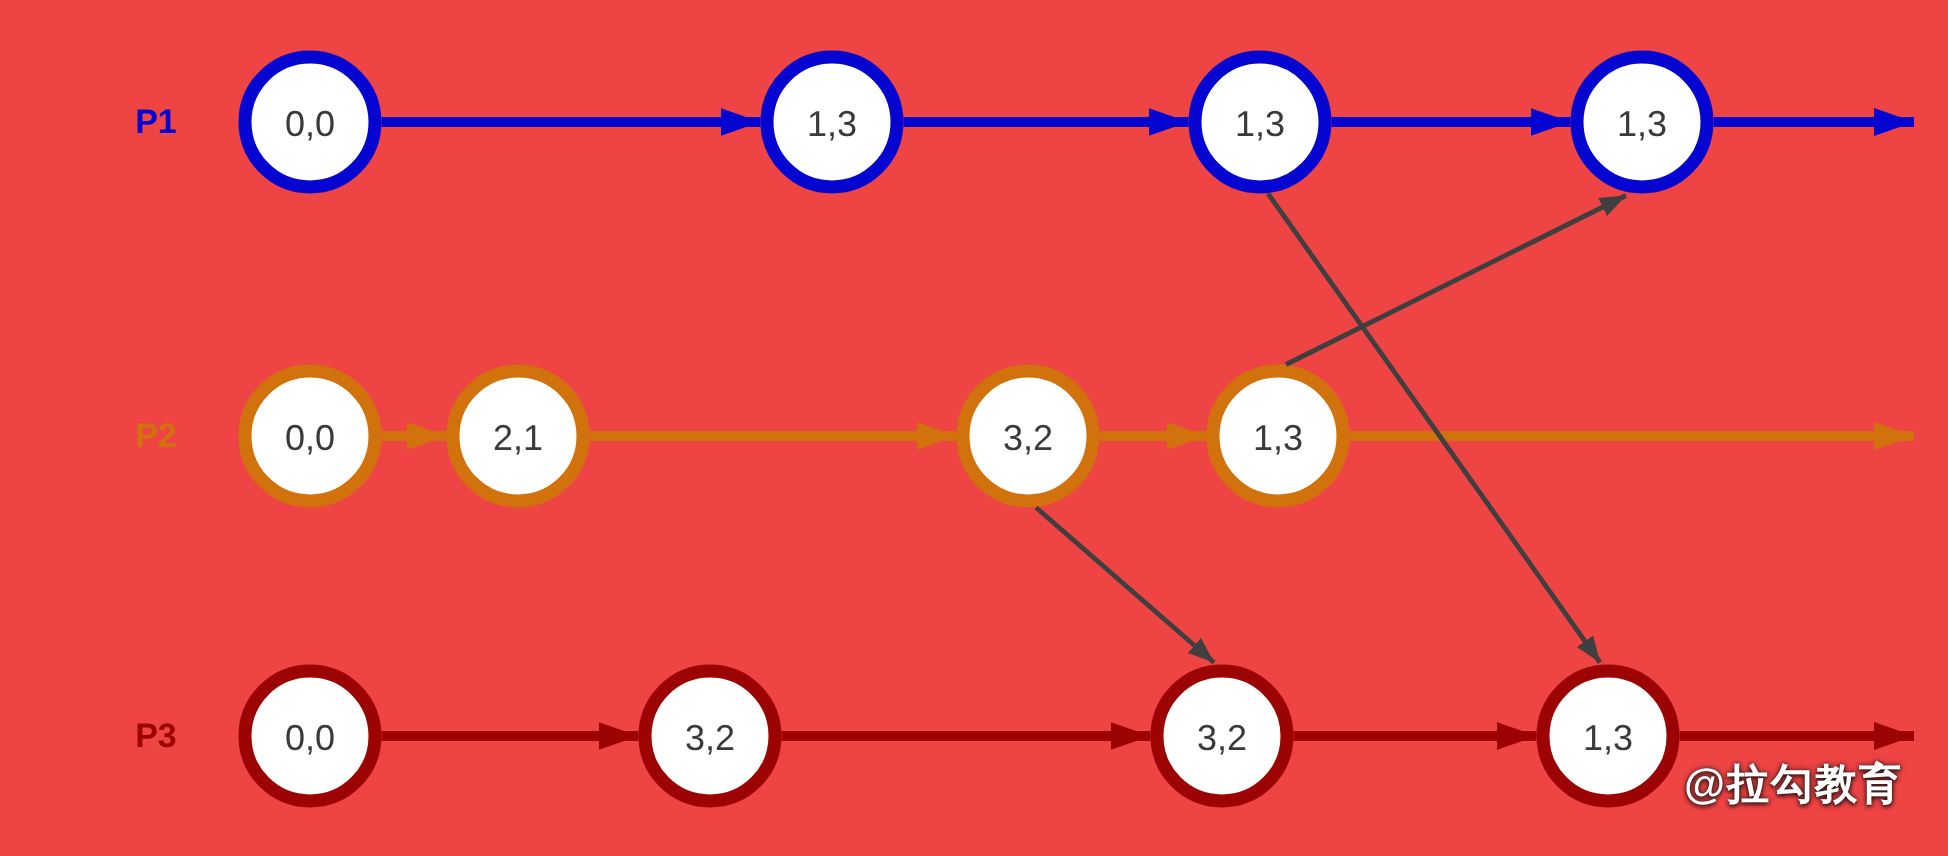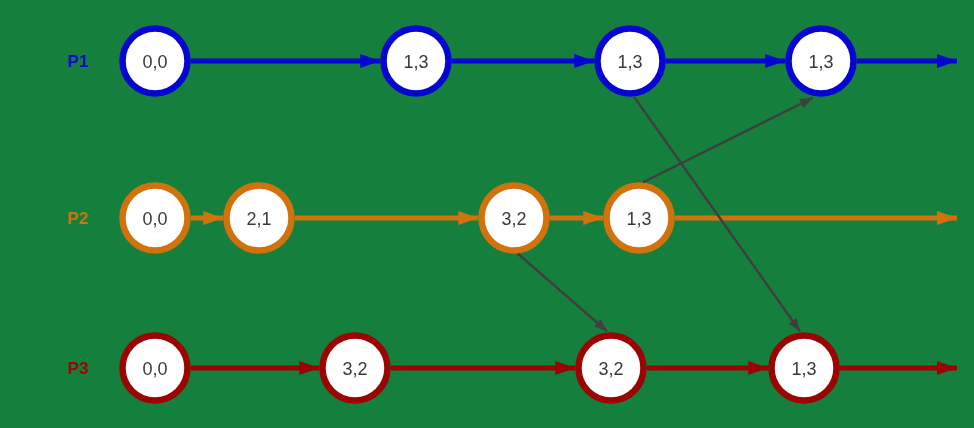--- a/index.html
+++ b/index.html
@@ -5,21 +5,21 @@
   html, body {
     margin: 0;
     padding: 0;
     background: #ffffff;
     font-family: "Liberation Sans", sans-serif;
   }
   .stage {
     position: relative;
     width: 974px;
     height: 428px;
-    background: #15803d;
+    background: #ef4444;
     overflow: hidden;
   }
   svg text {
     font-family: "Liberation Sans", sans-serif;
   }
   .watermark {
     position: absolute;
     left: 842px;
     top: 378px;
     font-size: 21px;
@@ -125,13 +125,14 @@
           <circle cx="804" cy="368" r="32.5" fill="#FFFFFF" stroke="#9C0303" stroke-width="6.5"></circle>
           <text x="804" y="369" text-anchor="middle" dominant-baseline="central" fill="#3A3A3A" font-size="18" font-weight="500">1,3</text>
         </g>
       </g>
     <g id="layer-messages">
         <line x1="643" y1="182.25" x2="813" y2="97.75" stroke="#3F3F3F" stroke-width="2.4" marker-end="url(#head-msg)"></line>
         <line x1="634" y1="96.75" x2="800" y2="331.25" stroke="#3F3F3F" stroke-width="2.4" marker-end="url(#head-msg)"></line>
         <line x1="518" y1="253.75" x2="607" y2="331.25" stroke="#3F3F3F" stroke-width="2.4" marker-end="url(#head-msg)"></line>
       </g>
   </svg>
+  <div class="watermark">@拉勾教育</div>
 </div>
 
 </body></html>

